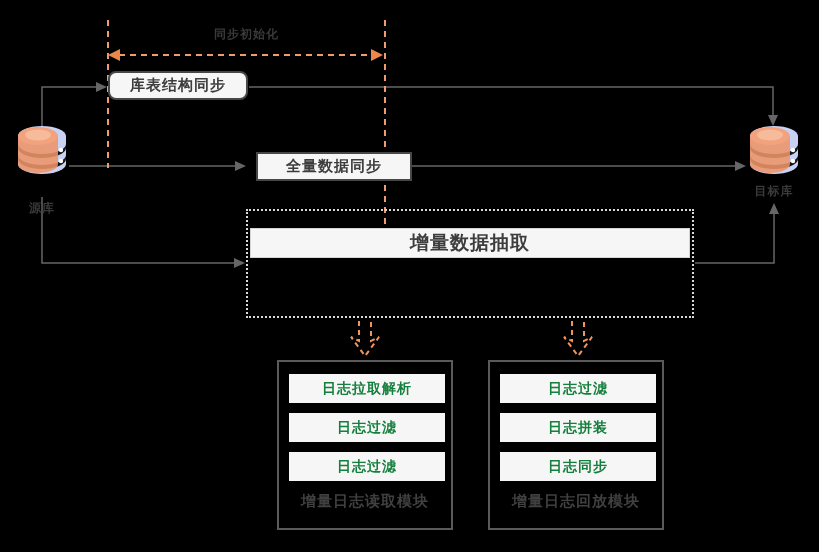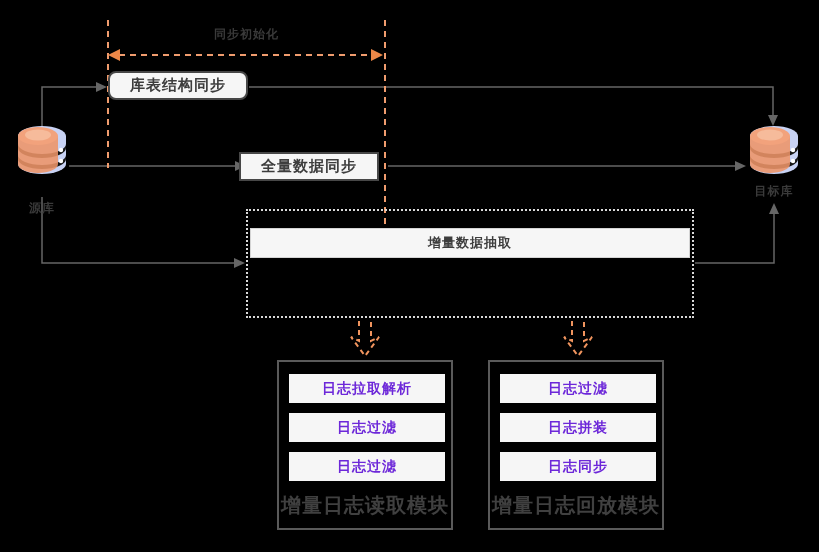--- a/index.html
+++ b/index.html
@@ -9,40 +9,40 @@
   }
   svg.overlay{position:absolute;left:0;top:0;width:819px;height:552px;pointer-events:none;}
   .flow-box{
     position:absolute;display:flex;align-items:center;justify-content:center;
     background:#f6f6f6;border:2px solid #474747;box-sizing:border-box;
     color:#3d3d3d;font-size:15px;font-weight:600;letter-spacing:1px;
   }
   .wide-box{
     position:absolute;display:flex;align-items:center;justify-content:center;
     background:#f6f6f6;border:1px solid #d4d4d4;box-sizing:border-box;
-    color:#3d3d3d;font-size:13px;font-weight:600;letter-spacing:1px;
+    color:#3d3d3d;font-size:19px;font-weight:600;letter-spacing:1px;
   }
   .dotted-container{
     position:absolute;border:2px dotted #d9d9d9;box-sizing:border-box;background:transparent;
   }
   .free-label{
     position:absolute;color:#3a3a3a;font-size:12px;font-weight:700;
     text-align:center;letter-spacing:1px;white-space:nowrap;
   }
   .module-box{
     position:absolute;border:2px solid #5a5a5a;box-sizing:border-box;background:transparent;
   }
   .module-item{
     position:absolute;left:10px;width:156px;height:29px;background:#f6f6f6;
     display:flex;align-items:center;justify-content:center;
-    color:#6d28d9;font-size:14px;font-weight:600;letter-spacing:1px;
+    color:#15803d;font-size:14px;font-weight:600;letter-spacing:1px;
   }
   .module-title{
     position:absolute;left:0;width:100%;top:130px;text-align:center;
-    color:#404040;font-size:20px;font-weight:700;letter-spacing:1px;
+    color:#404040;font-size:15px;font-weight:700;letter-spacing:1px;
   }
   .db-icon{position:absolute;width:56px;height:52px;}
 </style>
 </head>
 <body>
 
 <div id="canvas">
 
   <svg class="overlay">
 
@@ -101,21 +101,21 @@
     <path d="M4 31 a24 10 0 0 0 48 0 v4 a24 10 0 0 1 -48 0 z" fill="#151515"></path>
     <path d="M4 12 v28 a20 9 0 0 0 40 0 v-28" fill="#ed9468" opacity="0.88"></path>
     <ellipse cx="24" cy="12" rx="20" ry="9" fill="#f2a27c"></ellipse>
     <ellipse cx="24" cy="11" rx="13" ry="5.5" fill="#f6bb9b"></ellipse>
     <circle cx="47" cy="26" r="2.2" fill="#ffffff"></circle>
     <circle cx="47" cy="37" r="2.2" fill="#ffffff"></circle>
   </svg>
   <div class="free-label" style="left:746px;top:183px;width:56px;font-family:Liberation Mono, monospace;">目标库</div>
 
   <div class="flow-box" style="left:108px;top:71px;width:140px;height:29px;border-radius:8px;">库表结构同步</div>
-  <div class="flow-box" style="left:239px;top:152px;width:140px;height:29px;">全量数据同步</div>
+  <div class="flow-box" style="left:256px;top:152px;width:156px;height:29px;">全量数据同步</div>
 
   <div class="dotted-container" style="left:246px;top:209px;width:448px;height:109px;"></div>
   <div class="wide-box" style="left:250px;top:228px;width:440px;height:30px;">增量数据抽取</div>
 
   <div class="module-box" style="left:277px;top:360px;width:176px;height:170px;">
     <div class="module-item" style="top:12px;">日志拉取解析</div>
     <div class="module-item" style="top:51px;">日志过滤</div>
     <div class="module-item" style="top:90px;">日志过滤</div>
     <div class="module-title">增量日志读取模块</div>
   </div>

